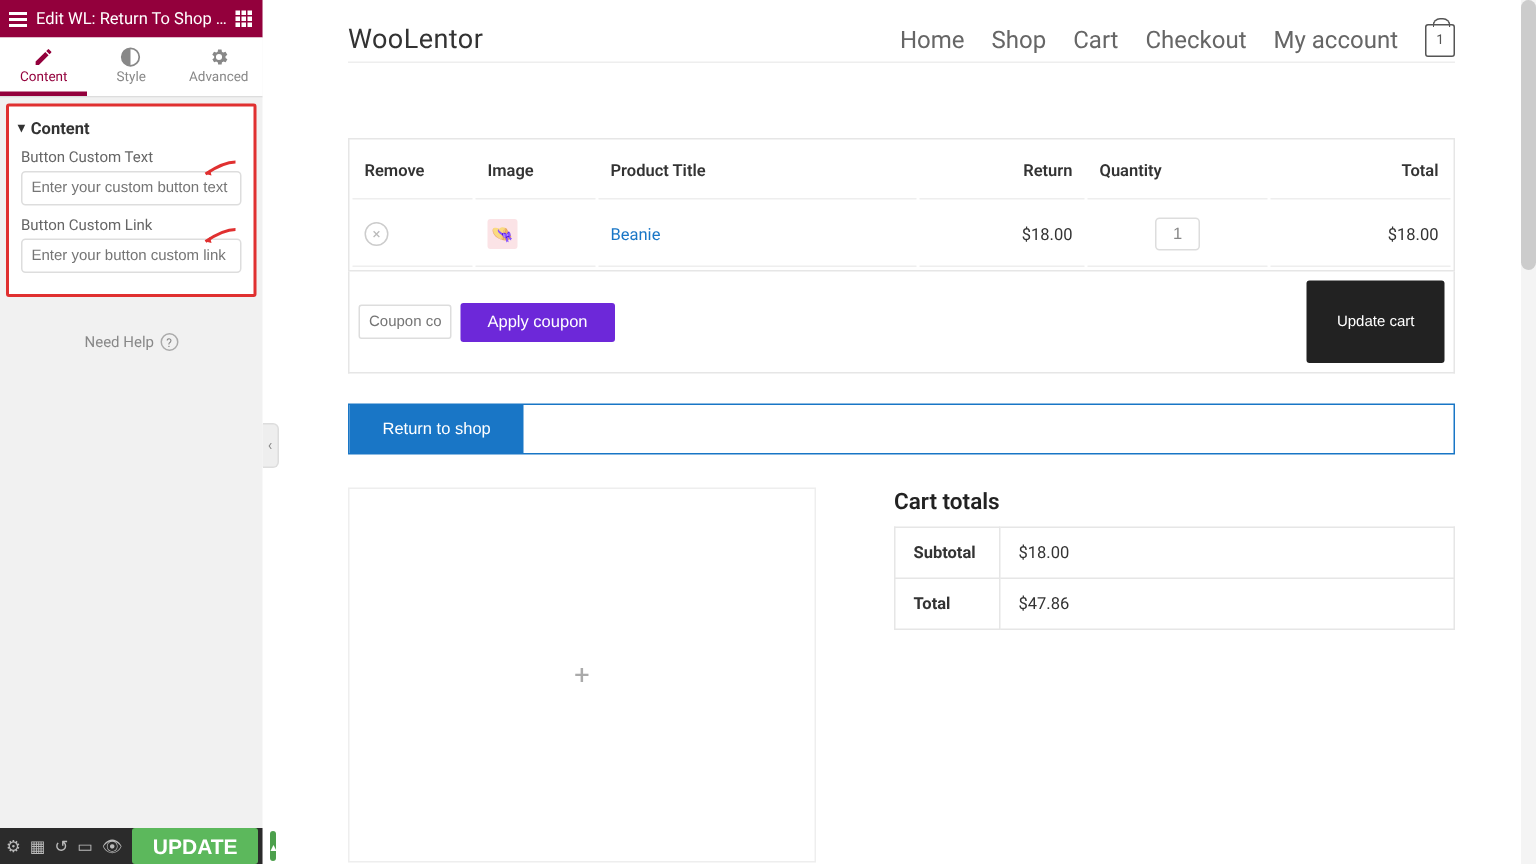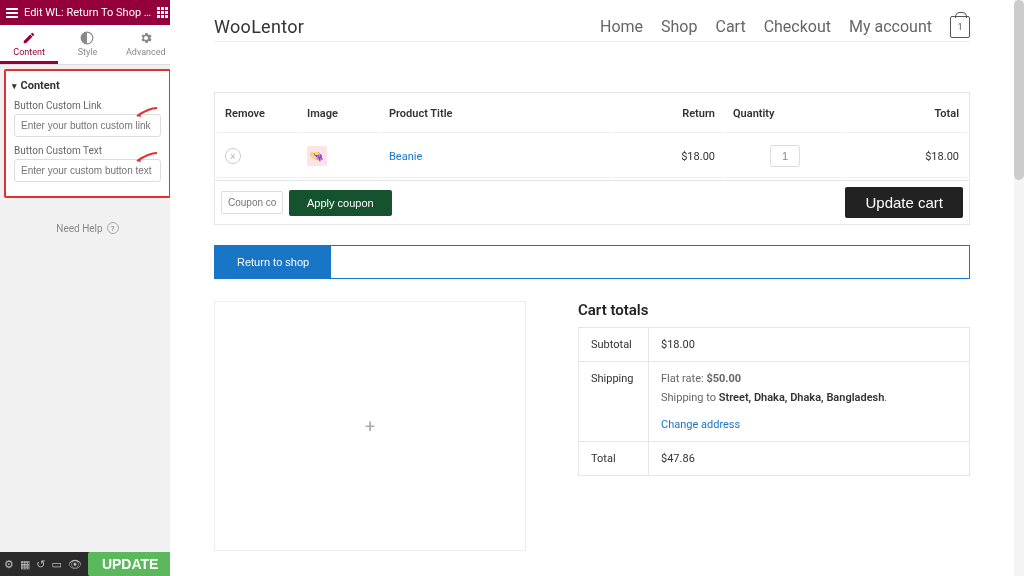--- a/index.html
+++ b/index.html
@@ -33,53 +33,53 @@
 
 .sidebar-footer { position:absolute; bottom:0; left:0; width:175px; height:24px; background:#2b2b2b; display:flex; align-items:center; padding:0 4px; gap:6px;}
 .sidebar-footer .fi{ width:14px;height:14px; color:#bbb; font-size:11px; display:flex;align-items:center;justify-content:center;}
 .update-btn { margin-left:auto; background:#5cb85c; color:#fff; border:none; font-size:14px; font-weight:bold; padding:4px 14px; border-radius:2px; display:flex; align-items:center;}
 .update-caret { background:#4ca04c; color:#fff; width:14px; height:20px; display:flex;align-items:center;justify-content:center; font-size:8px; border-radius:2px; margin-left:2px;}
 
 
 .collapse-handle{ position:absolute; left:175px; top:282px; width:11px;height:30px; background:#eee; border:1px solid #ddd; border-left:none; border-radius:0 4px 4px 0; display:flex;align-items:center;justify-content:center;color:#888;font-size:10px;}
 
 
-.preview { position:absolute; left:170px; top:0; right:10px; height:100%; overflow:hidden; background:#fff; }
+.preview { position:absolute; left:188px; top:0; right:10px; height:100%; overflow:hidden; background:#fff; }
 .preview-inner{ padding:12px 44px 0; }
 .top-nav { display:flex; align-items:center; height:30px; border-bottom:1px solid #eee;}
 .brand { font-size:18px; font-weight:400; color:#333; letter-spacing:0.3px;}
 .nav-links { margin-left:auto; display:flex; gap:18px; font-size:16px; color:#666;}
 .nav-links span{ }
 .bag { width:20px;height:22px;border:1.5px solid #555;border-radius:2px; margin-left:18px; position:relative; display:flex;align-items:center;justify-content:center; font-size:9px; color:#555;}
 .bag:before{ content:""; position:absolute; top:-5px; left:4px; width:10px; height:5px; border:1.5px solid #555; border-bottom:none; border-radius:5px 5px 0 0;}
 
 .cart-table{ margin-top:50px; border:1px solid #e6e6e6; width:100%; }
 .cart-table th{ font-size:11px; font-weight:600; text-align:left; padding:12px 8px; border-bottom:1px solid #eee; color:#333;}
 .cart-table td{ font-size:11px; padding:10px 8px; border-bottom:1px solid #eee; vertical-align:middle;}
 .th-remove{width:80px;} .th-image{width:80px;} .th-price{text-align:right;width:110px;} .th-qty{text-align:center;width:120px;} .th-total{text-align:right;width:120px;}
 .remove-x{ display:inline-flex; width:16px;height:16px;border:1px solid #ccc;border-radius:50%; align-items:center;justify-content:center;color:#bbb;font-size:10px;}
 .prod-img{ width:20px;height:20px; background:#fbe3e6; border-radius:2px; display:inline-flex;align-items:center;justify-content:center;color:#d48; font-size:12px;}
 .prod-link{ color:#1976c6; }
 .qty-input{ width:30px; border:1px solid #ddd; text-align:center; padding:4px 2px; font-size:11px; color:#888; border-radius:3px;}
 
 .cart-actions{ border:1px solid #e6e6e6; border-top:none; display:flex; align-items:center; padding:6px;}
 .coupon-input{ border:1px solid #ddd; padding:5px 6px; font-size:10px; color:#aaa; width:62px; border-radius:2px;}
-.apply-btn{ background:#14532d; color:#fff; border:none; padding:7px 18px; font-size:11px; margin-left:6px; border-radius:2px;}
-.update-cart-btn{ margin-left:auto; background:#222; color:#fff; border:none; padding:7px 20px; font-size:15px; border-radius:2px;}
+.apply-btn{ background:#6d28d9; color:#fff; border:none; padding:7px 18px; font-size:11px; margin-left:6px; border-radius:2px;}
+.update-cart-btn{ margin-left:auto; background:#222; color:#fff; border:none; padding:22px 20px; font-size:10px; border-radius:2px;}
 
 .return-row{ margin-top:20px; border:1px solid #1976c6; display:flex;}
 .return-btn{ background:#1976c6; color:#fff; border:none; padding:10px 22px; font-size:11px; font-weight:500;}
 
 .lower{ margin-top:22px; display:flex; gap:28px; }
 .add-area{ flex:0 0 312px; height:250px; border:1px solid #eee; display:flex; align-items:center; justify-content:center; color:#aaa; font-size:18px;}
 .totals{ flex:1;padding-left:24px; }
 .totals h3{ font-size:15px; font-weight:600; margin-bottom:8px; color:#222;}
 .totals-table{ width:100%; border:1px solid #e6e6e6; border-collapse:collapse;}
 .totals-table td{ border:1px solid #e6e6e6; padding:10px 12px; font-size:11px; vertical-align:top; color:#333;}
-.totals-table td:first-child{ font-weight:400; width:70px;}
+.totals-table td:first-child{ font-weight:700; width:70px;}
 .ship-line{ color:#666; margin-bottom:6px;}
 .ship-addr{ margin-bottom:14px; color:#666;}
 .ship-addr b{ color:#333; font-weight:600;}
 .change-addr{ color:#1976c6;}
 .checkout-btn{ margin-top:12px; width:100%; background:#1976c6; color:#fff; border:none; padding:14px; font-size:13px; font-weight:500;}
 
 .right-scroll{ position:absolute; right:0; top:0; width:10px; height:100%; background:#f4f4f4;}
 .right-scroll .thumb{ position:absolute; top:0; width:10px; height:180px; background:#ccc; border-radius:5px;}
 </style>
 </head>
@@ -127,30 +127,30 @@
       <span>Advanced</span>
     </div>
   </div>
 
   <div class="panel-wrap">
     <div class="panel-head">
         <span class="arr">▾</span>
         <span>Content</span>
       </div>
     <div class="field">
-      <span class="field-label">Button Custom Link</span>
-      <input class="field-input" placeholder="Enter your button custom link" style="">
+      <span class="field-label">Button Custom Text</span>
+      <input class="field-input" placeholder="Enter your custom button text" style="">
       <span class="anno-arrow"><svg viewBox="0 0 24 12">
             <path d="M2 10 Q14 2 22 2" stroke="#e03030" stroke-width="2" fill="none"></path>
             <path d="M2 10 l4 1 l-1 -4 z" fill="#e03030"></path>
           </svg></span>
     </div>
     <div class="field">
-      <span class="field-label">Button Custom Text</span>
-      <input class="field-input" placeholder="Enter your custom button text" style="">
+      <span class="field-label">Button Custom Link</span>
+      <input class="field-input" placeholder="Enter your button custom link" style="">
       <span class="anno-arrow"><svg viewBox="0 0 24 12">
             <path d="M2 10 Q14 2 22 2" stroke="#e03030" stroke-width="2" fill="none"></path>
             <path d="M2 10 l4 1 l-1 -4 z" fill="#e03030"></path>
           </svg></span>
     </div>
   </div>
 
   <div class="needhelp">
     <span>Need Help</span>
     <span class="q">?</span>
@@ -225,28 +225,20 @@
         </div>
       <div class="totals">
         <h3>Cart totals</h3>
         <table class="totals-table">
           <tbody>
               <tr>
             <td>Subtotal</td>
             <td>$18.00</td>
           </tr>
           <tr>
-            <td>Shipping</td>
-            <td>
-              <div class="ship-line"><span>Flat rate: </span><b>$50.00</b></div>
-              <div class="ship-addr"><span>Shipping to </span><b>Street, Dhaka, Dhaka, Bangladesh</b>.</div>
-              <div class="change-addr">Change address</div>
-            </td>
-          </tr>
-          <tr>
             <td>Total</td>
             <td>$47.86</td>
           </tr>
         </tbody>
           </table>
       </div>
     </div>
 
   </div>
 </div>

